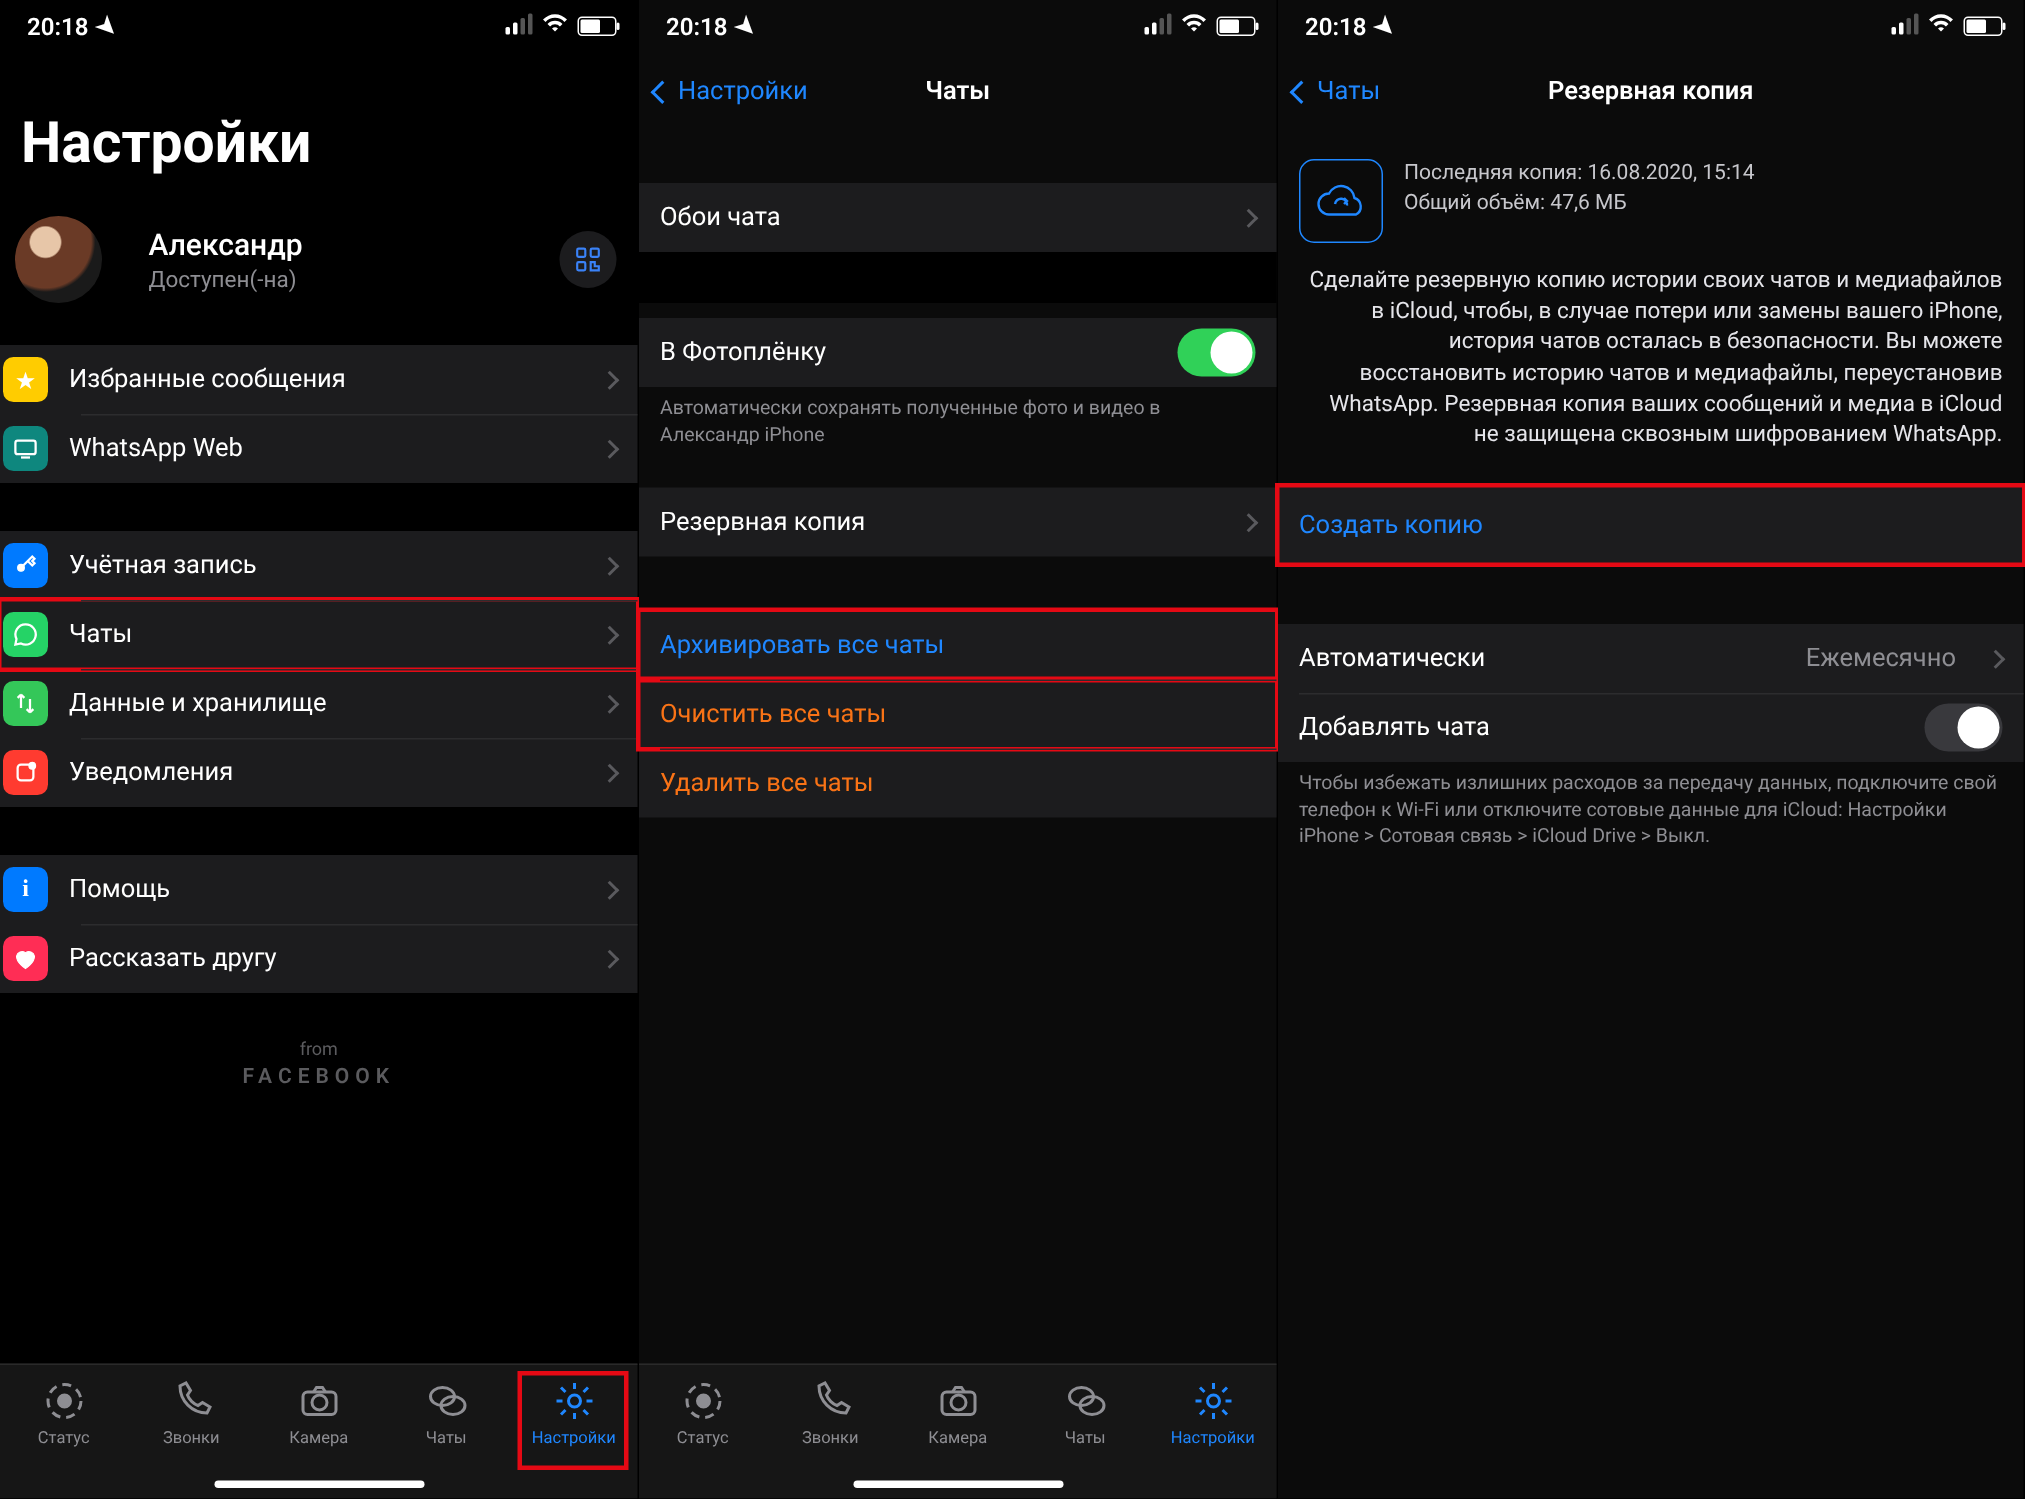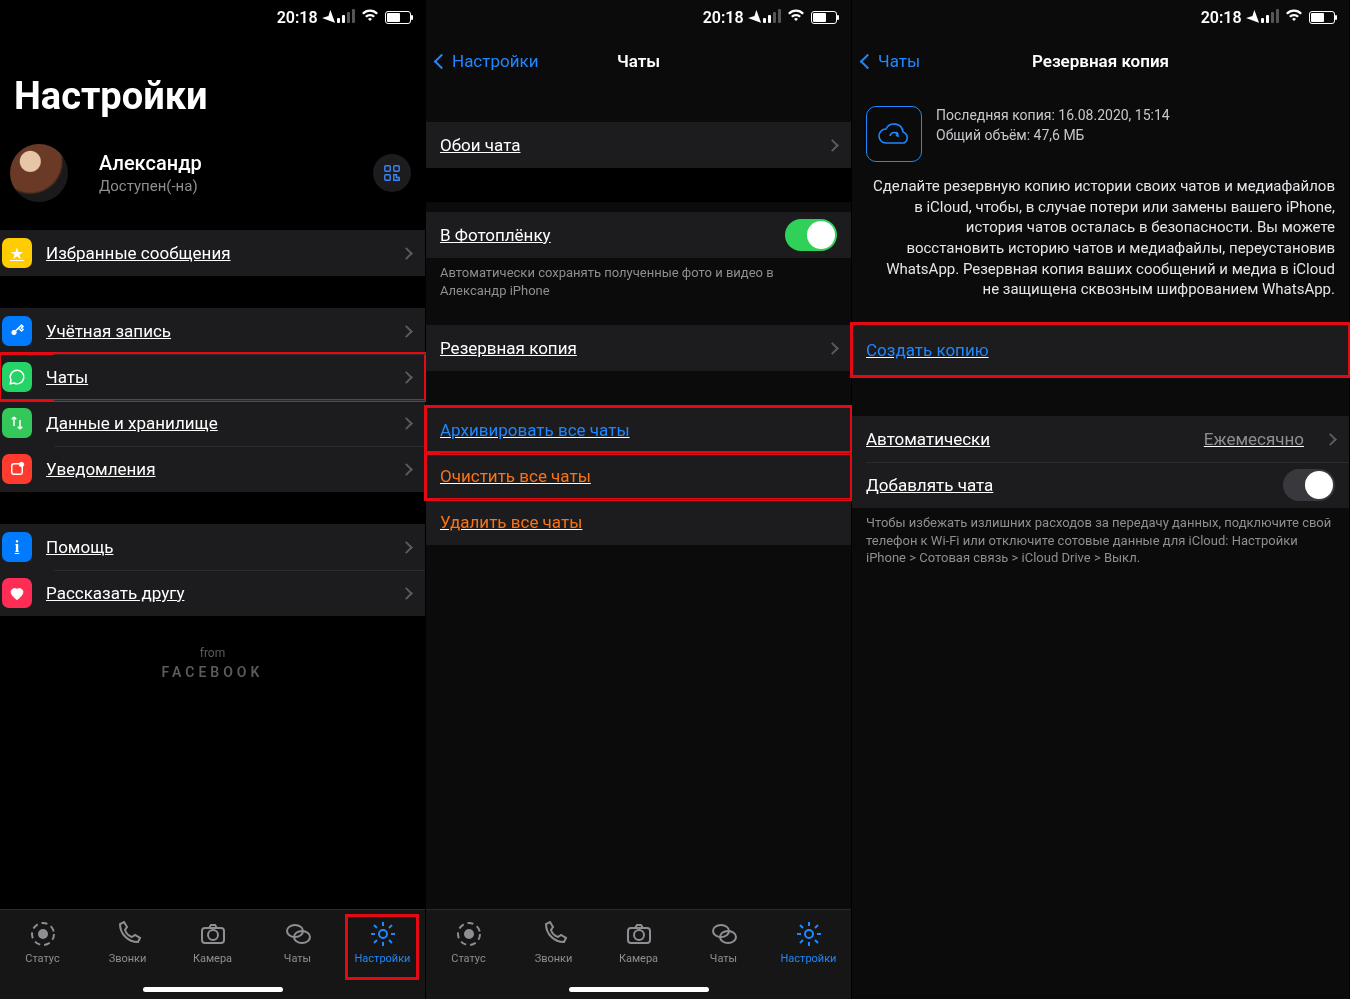--- a/index.html
+++ b/index.html
@@ -21,21 +21,21 @@
     display: flex;
     flex-direction: column;
   }
   .screen.second { background:#0b0b0b; }
   .screen.third  { background:#0b0b0b; }
   
   .status-bar {
     height: 34px;
     display: flex;
     align-items: center;
-    justify-content: flex-end;
+    justify-content: space-between;
     padding: 0 14px 0 18px;
     font-size: 16px;
     font-weight: 600;
   }
   .status-left { display:flex; align-items:center; gap:6px; }
   .status-right { display:flex; align-items:center; gap:6px; }
   .locarrow { transform: rotate(45deg); display:inline-block; }
   .sig-dots {
     display:flex; gap:2px; align-items:flex-end; height:12px;
   }
@@ -110,21 +110,20 @@
     color:#3a82f7; font-size:16px;
   }
   
   .group { background:#1c1c1e; margin: 10px 0 0 0; }
   .row {
     display:flex; align-items:center;
     min-height:46px;
     padding: 0 14px 0 2px;
     gap:14px;
     position:relative;
-    text-decoration:underline;
   }
   .row .label { flex:1; font-size:17px; }
   .row .value { color:#8e8e93; font-size:17px; }
   .row .chev {
     width:9px; height:9px;
     border-top:2px solid #5a5a5e;
     border-right:2px solid #5a5a5e;
     transform: rotate(45deg);
   }
   .row + .row::before {
@@ -270,20 +269,30 @@
         </svg>
     </div>
   </div>
 
   <div class="group">
     <div class="row">
       <div class="icon star">★</div>
       <div class="label">Избранные сообщения</div>
       <div class="chev"></div>
     </div>
+    <div class="row">
+      <div class="icon desktop">
+        <svg viewBox="0 0 24 24">
+            <rect x="3" y="5" width="18" height="12" rx="2" fill="none" stroke="#fff" stroke-width="2"></rect>
+            <path d="M8 20h8" stroke="#fff" stroke-width="2"></path>
+          </svg>
+      </div>
+      <div class="label">WhatsApp Web</div>
+      <div class="chev"></div>
+    </div>
   </div>
 
   <div class="spacer"></div>
 
   <div class="group">
     <div class="row">
       <div class="icon key">
         <svg viewBox="0 0 24 24" fill="#fff">
             <circle cx="8" cy="14" r="3"></circle>
             <path d="M10 12 L18 4 L20 6 L18 8 L20 10 L18 12 L14 8" stroke="#fff" stroke-width="2" fill="none"></path>

